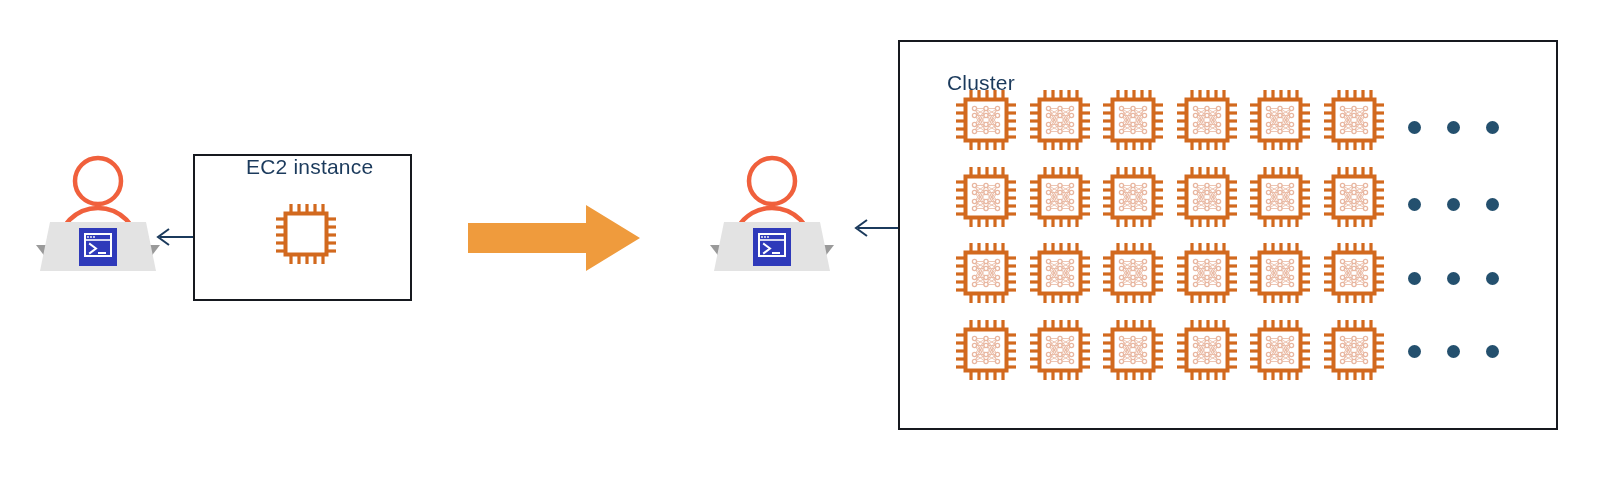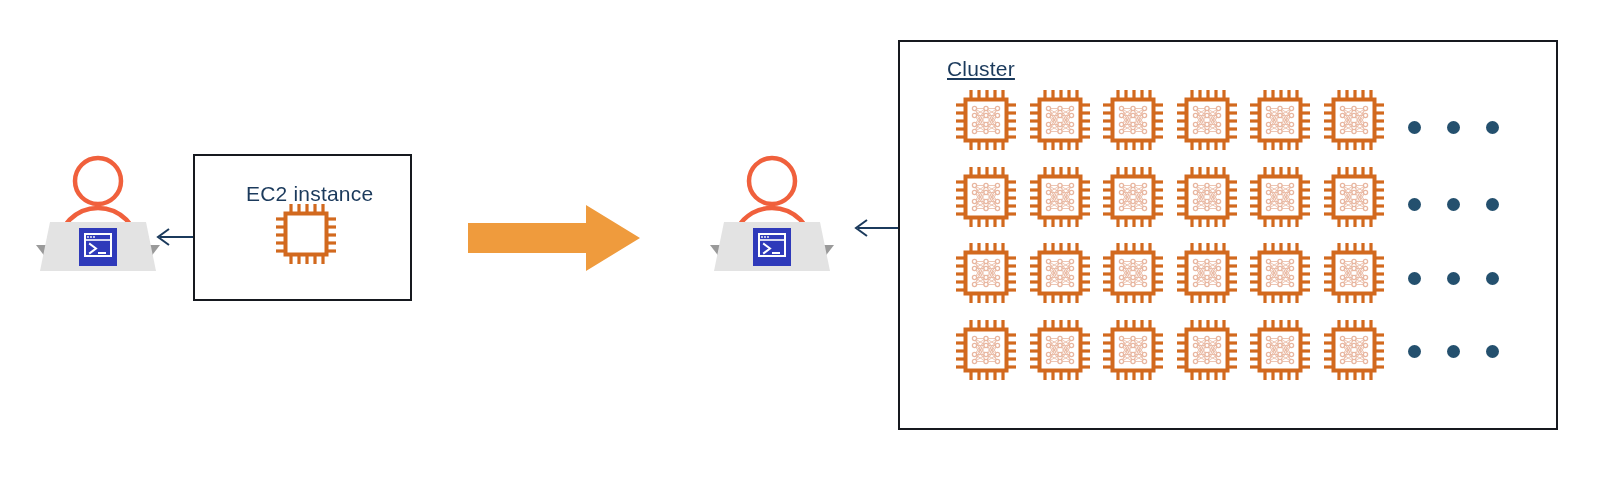--- a/index.html
+++ b/index.html
@@ -89,21 +89,21 @@
   <div class="abs dbl-arrow" style="left:152px; top:224px;">
     <svg width="92" height="26" viewBox="0 0 92 26" aria-hidden="true">
       <line x1="8" y1="13" x2="84" y2="13" stroke="#1b3a5c" stroke-width="2"></line>
       <polyline points="17,5 6,13 17,21" fill="none" stroke="#1b3a5c" stroke-width="2"></polyline>
       <polyline points="75,5 86,13 75,21" fill="none" stroke="#1b3a5c" stroke-width="2"></polyline>
     </svg>
   </div>
 
   <div class="abs outline-box" style="left:193px; top:154px; width:219px; height:147px;"></div>
 
-  <div class="box-title" style="left:246px; top:182px;">EC2 instance</div>
+  <div class="box-title" style="left:246px; top:155px;">EC2 instance</div>
 
   <div class="abs chip" style="left:272px; top:200px;">
     <svg width="68" height="68" viewBox="0 0 68 68" aria-hidden="true">
       <g stroke="#d2691e" stroke-width="3.2" fill="none" stroke-linecap="butt">
 
         <line x1="19" y1="4" x2="19" y2="15"></line>
         <line x1="27" y1="4" x2="27" y2="15"></line>
         <line x1="35" y1="4" x2="35" y2="15"></line>
         <line x1="43" y1="4" x2="43" y2="15"></line>
         <line x1="51" y1="4" x2="51" y2="15"></line>
@@ -157,21 +157,21 @@
   <div class="abs dbl-arrow" style="left:850px; top:215px;">
     <svg width="100" height="26" viewBox="0 0 100 26" aria-hidden="true">
       <line x1="8" y1="13" x2="92" y2="13" stroke="#1b3a5c" stroke-width="2"></line>
       <polyline points="17,5 6,13 17,21" fill="none" stroke="#1b3a5c" stroke-width="2"></polyline>
       <polyline points="83,5 94,13 83,21" fill="none" stroke="#1b3a5c" stroke-width="2"></polyline>
     </svg>
   </div>
 
   <div class="abs outline-box" style="left:898px; top:40px; width:660px; height:390px;"></div>
 
-  <div class="box-title" style="left:947px; top:57px;text-decoration:underline;">Cluster</div>
+  <div class="box-title" style="left:947px; top:71px;">Cluster</div>
 
   <div class="abs" id="chip-grid" style="left:952px; top:86px;">
       <div class="abs chip" style="left: 0px; top: 0px;">
         <svg width="68" height="68" viewBox="0 0 68 68">
           <g stroke="#d2691e" stroke-width="3.2" fill="none">
             <line x1="19" y1="4" x2="19" y2="15"></line>
             <line x1="19" y1="53" x2="19" y2="64"></line>
             <line x1="4" y1="19" x2="15" y2="19"></line>
             <line x1="53" y1="19" x2="64" y2="19"></line>
             <line x1="27" y1="4" x2="27" y2="15"></line>

